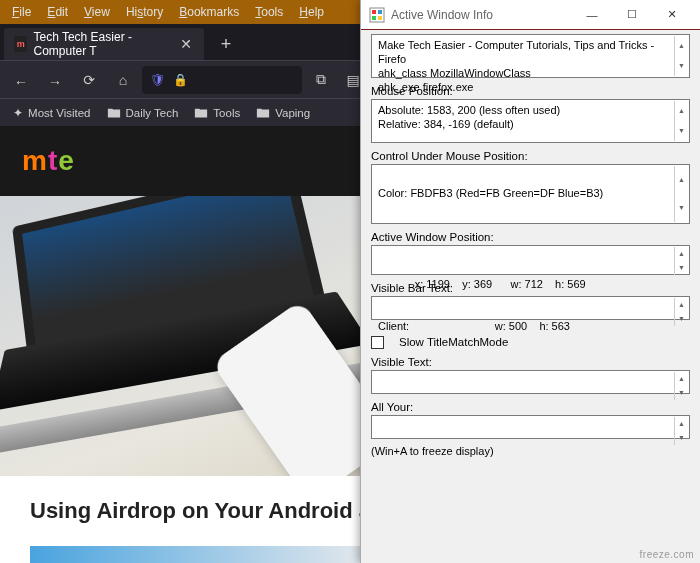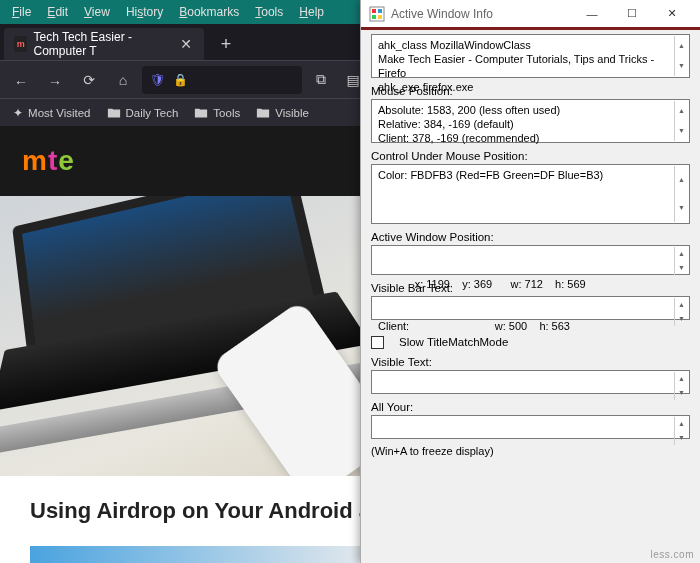--- a/index.html
+++ b/index.html
@@ -1,19 +1,19 @@
 <!DOCTYPE html>
 <html><head>
 <meta charset="utf-8">
 <style>
 * { box-sizing: border-box; margin: 0; padding: 0; font-family: "Segoe UI", Tahoma, sans-serif; }
 body { width: 700px; height: 563px; overflow: hidden; position: relative; background: #1c1b22; }
 
 
-.menubar { height: 24px; background: #0f766e; display: flex; align-items: center; padding: 0 4px; font-size: 12px; color: #e0e0e0; }
+.menubar { height: 24px; background: #a16207; display: flex; align-items: center; padding: 0 4px; font-size: 12px; color: #e0e0e0; }
 .menubar span { padding: 3px 8px; cursor: default; }
 .menubar span u { text-decoration: underline; }
 
 
 .tabbar { height: 36px; background: #1c1b22; display: flex; align-items: flex-end; padding-left: 4px; }
 .tab { display: flex; align-items: center; height: 32px; background: #2b2a33; color: #fbfbfe; font-size: 12px; padding: 0 10px; border-radius: 4px 4px 0 0; max-width: 200px; gap: 6px; }
 .favicon { width: 16px; height: 16px; background: #222; border-radius: 2px; display:flex; align-items:center; justify-content:center; font-size:9px; color:#ff5c5c; font-weight:bold;}
 .tab-close { color: #ccc; font-size: 14px; padding: 0 2px; }
 .newtab { width: 32px; height: 32px; display:flex; align-items:center; justify-content:center; color:#ccc; font-size:18px; margin-left:6px;}
 
@@ -46,21 +46,21 @@
 .lap-screen { position:absolute; top:0; left:60px; width:300px; height:180px; background:#111; border:10px solid #222; border-radius:6px; transform:perspective(700px) rotateX(15deg) rotateY(-8deg);}
 .lap-screen-in { width:100%; height:100%; background:linear-gradient(180deg,#1b4a7a 0%,#2a2a2a 60%);}
 .desktop-bar { position:absolute; bottom:0; left:0; right:0; height:18px; background:#184a8a; display:flex;}
 .desktop-bar div{width:14px;height:14px;margin:2px 1px;background:#3a7ac4;border-radius:2px;}
 .phone { position:absolute; right:340px; bottom:-10px; width:110px; height:170px; background:#f4f4f4; border-radius:16px; box-shadow:0 4px 12px rgba(0,0,0,.2); transform:rotate(-35deg);}
 .article-title { padding:22px 30px; font-size:22px; font-weight:700; color:#222;}
 .thumb-strip { margin:0 30px; height:24px; background:linear-gradient(90deg,#4aa3df,#dce5ec,#f0c94f);}
 
 
 .awi { position:absolute; right:0; top:0; width:340px; height:563px; background:#f0f0f0; border-left:1px solid #aaa; box-shadow:-2px 0 8px rgba(0,0,0,.3); font-size:11.5px; color:#000;}
-.awi-title { height:30px; background:#fff; display:flex; align-items:center; padding:0 8px; gap:6px; border-bottom:3px solid #7f1d1d;}
+.awi-title { height:30px; background:#fff; display:flex; align-items:center; padding:0 8px; gap:6px; border-bottom:1px solid #7f1d1d;}
 .awi-ico { width:16px; height:16px;}
 .awi-title-text { flex:1; color:#666; font-size:12px;}
 .win-btns { display:flex;}
 .win-btn { width:40px; height:30px; display:flex; align-items:center; justify-content:center; font-size:11px; color:#333;}
 .awi-body { padding:4px 10px 6px 10px;}
 .awi-label { font-size:11.5px; margin-top:7px; margin-bottom:2px;}
 .awi-box { border:1px solid #7a7a7a; background:#fff; padding:3px 6px; font-size:11px; line-height:14px; position:relative; min-height:18px; font-family:"Segoe UI",sans-serif;}
 .awi-box.tall { height:44px;}
 .awi-box.med { height:30px;}
 .awi-box.sm { height:24px;}
@@ -127,21 +127,21 @@
   <div class="bm">
     <svg class="bm-icon fold-ic" viewBox="0 0 16 16">
         <path d="M1 3h5l1 1h8v9H1z"></path>
       </svg>
     <span>Tools</span>
   </div>
   <div class="bm">
     <svg class="bm-icon fold-ic" viewBox="0 0 16 16">
         <path d="M1 3h5l1 1h8v9H1z"></path>
       </svg>
-    <span>Visible</span>
+    <span>Vaping</span>
   </div>
 </div>
 
 <div class="content">
   <div class="site-header">
     <div class="mte-logo">
       <span class="mte-m">m</span><span class="mte-t">t</span><span class="mte-e2">e</span>
     </div>
   </div>
   <div class="hero">
@@ -178,43 +178,42 @@
     <span class="awi-title-text">Active Window Info</span>
     <div class="win-btns">
       <div class="win-btn">—</div>
       <div class="win-btn">☐</div>
       <div class="win-btn close">✕</div>
     </div>
   </div>
   <div class="awi-body">
 
     <div class="awi-box tall">
+      <div>Make Tech Easier - Computer Tutorials, Tips and Tricks - Firefo</div>
       <div>ahk_class MozillaWindowClass</div>
-      <div>Make Tech Easier - Computer Tutorials, Tips and Tricks - Firefo</div>
       <div>ahk_exe firefox.exe</div>
       <div class="spin">
           <div>▲</div>
           <div>▼</div>
         </div>
     </div>
 
     <div class="awi-label">Mouse Position:</div>
     <div class="awi-box tall">
       <div>Absolute:  1583, 200 (less often used)</div>
       <div>Relative:  384, -169 (default)</div>
-      <div>Client:     378, -169 (recommended)</div>
       <div class="spin">
           <div>▲</div>
           <div>▼</div>
         </div>
     </div>
 
     <div class="awi-label">Control Under Mouse Position:</div>
     <div class="awi-box" style="height:60px">
-      <div style="">Color:      FBDFB3 (Red=FB Green=DF Blue=B3)</div>
+      <div style="margin-top:18px">Color:      FBDFB3 (Red=FB Green=DF Blue=B3)</div>
       <div class="spin">
           <div>▲</div>
           <div>▼</div>
         </div>
     </div>
 
     <div class="awi-label">Active Window Position:</div>
     <div class="awi-box med" style="white-space:pre">
       <div>            x: 1199    y: 369      w: 712    h: 569</div>
       <div>Client:                            w: 500    h: 563</div>
@@ -247,13 +246,13 @@
       <div class="spin">
           <div>▲</div>
           <div>▼</div>
         </div>
     </div>
 
     <div class="footer-hint">(Win+A to freeze display)</div>
   </div>
 </div>
 
-<div class="watermark">less.com</div>
+<div class="watermark">freeze.com</div>
 
 </body></html>

